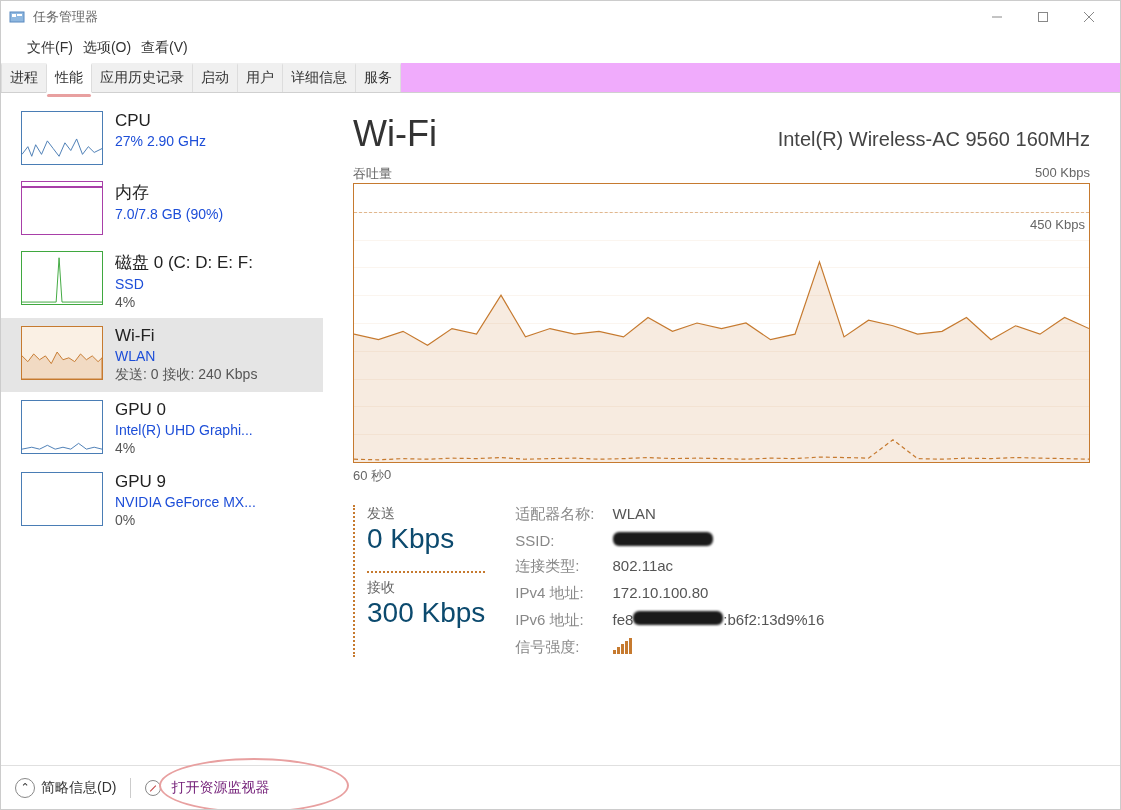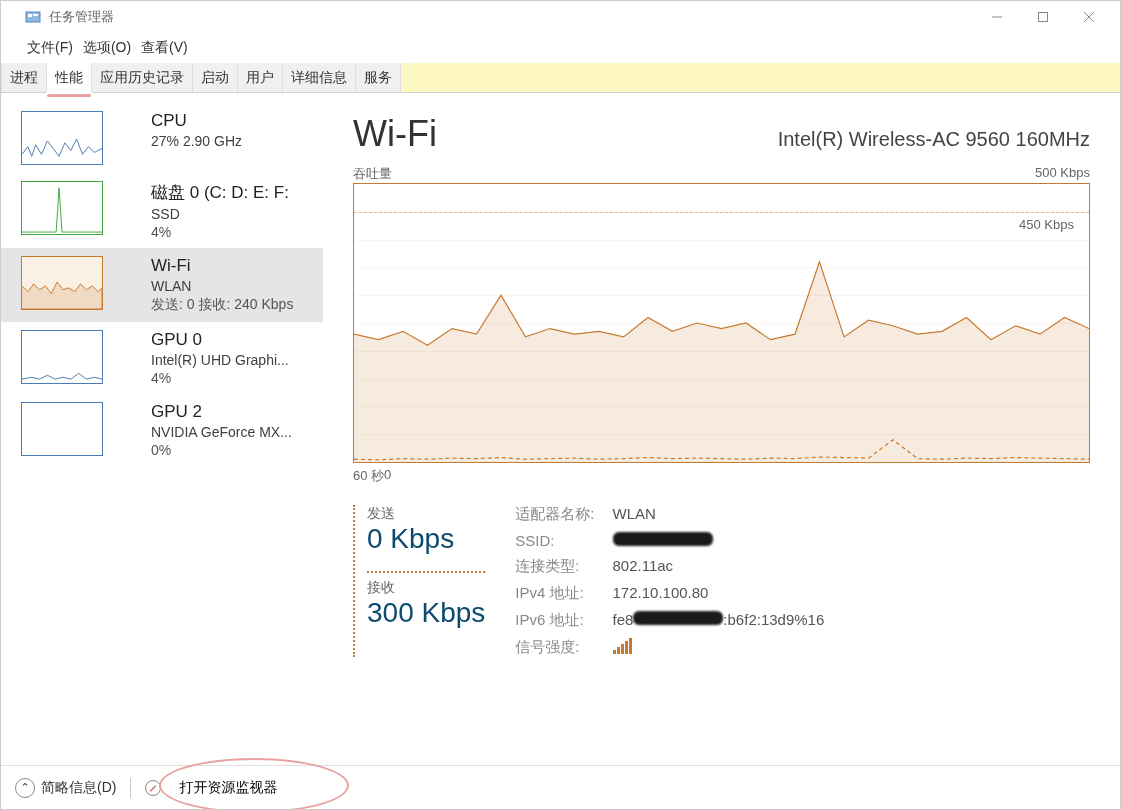--- a/index.html
+++ b/index.html
@@ -1,82 +1,82 @@
 <!DOCTYPE html>
 <html><head>
 <meta charset="utf-8">
 <style>
 * { margin: 0; padding: 0; box-sizing: border-box; font-family: "Microsoft YaHei", "Segoe UI", sans-serif; }
 body { background: #fff; width: 1121px; height: 810px; overflow: hidden; border: 1px solid #ccc; display: flex; flex-direction: column; }
 
 
-.titlebar { height: 32px; display: flex; align-items: center; padding: 8px 8px; background: #fff; margin-left: 16px; }
+.titlebar { height: 32px; display: flex; align-items: center; padding: 8px 8px; background: #fff; }
 .titlebar .app-icon { width: 16px; height: 16px; margin-right: 8px; }
 .titlebar .title { font-size: 13px; color: #666; flex: 1; }
 .titlebar .win-controls { display: flex; }
 .titlebar .win-btn { width: 46px; height: 32px; display: flex; align-items: center; justify-content: center; color: #888; cursor: pointer; }
 
 
 .menubar { height: 30px; display: flex; align-items: center; padding: 0 26px; font-size: 14px; color: #333; }
 .menubar .menu-item { margin-right: 10px; cursor: pointer; }
 
 
-.tabbar { height: 30px; display: flex; align-items: stretch; background: #fef9c3; border-bottom: 1px solid #d0d0d0; font-size: 14px; }
+.tabbar { height: 30px; display: flex; align-items: stretch; background: #f0abfc; border-bottom: 1px solid #d0d0d0; font-size: 14px; }
 .tabbar .tab { padding: 4px 8px; cursor: pointer; color: #333; border-top: 2px solid transparent; background: #f0f0f0; border-right:1px solid #ddd; border-left:1px solid #ddd; margin-right:-1px;}
 .tabbar .tab.active { background: #fff; border-top: 2px solid #fff; border-bottom: 1px solid #fff; margin-bottom:-1px; }
 .annot-underline { position:relative; }
 .annot-underline::after { content:""; position:absolute; left:0; right:0; bottom:-5px; height:3px; background:#e8a0a0; border-radius:2px; }
 
 
 .main { flex: 1; display: flex; overflow: hidden; }
 .sidebar { width: 322px; overflow-y: auto; padding: 10px 0; }
 .side-item { display: flex; padding: 8px 12px 8px 20px; cursor: pointer; align-items: flex-start; gap: 12px; }
 .side-item.selected { background: #e5e5e5; }
 .side-thumb { width: 82px; height: 54px; border: 1px solid #999; flex-shrink: 0; position: relative; overflow:hidden; }
-.side-info { display: flex; flex-direction: column; gap: 2px; min-width:0;margin-left:36px; }
+.side-info { display: flex; flex-direction: column; gap: 2px; min-width:0; }
 .side-title { font-size: 17px; color: #222; white-space: nowrap; }
-.side-sub { font-size: 14px; color: #404040; white-space: nowrap; overflow:hidden; text-overflow:ellipsis; max-width:200px;}
+.side-sub { font-size: 14px; color: #1d4ed8; white-space: nowrap; overflow:hidden; text-overflow:ellipsis; max-width:200px;}
 .side-sub2 { font-size: 14px; color: #555; white-space: nowrap; }
 
 
 .thumb-cpu { border-color:#4a7db5; }
 .thumb-mem { border-color:#a83fa8; }
 .thumb-mem::before { content:""; position:absolute; top:4px; left:0; right:0; height:2px; background:#a83fa8; }
 .thumb-disk { border-color:#3fa83f; }
 .thumb-wifi { border-color:#c67a2f; background:#faf0e4; }
 .thumb-gpu { border-color:#4a7db5; }
 
 
 .detail { flex: 1; padding: 20px 30px 10px 30px; display: flex; flex-direction: column; }
 .detail-header { display: flex; justify-content: space-between; align-items: baseline; margin-bottom: 10px; }
 .detail-title { font-size: 36px; font-weight: 400; color: #333; }
 .detail-adapter { font-size: 20px; color: #444; }
 .chart-labels { display: flex; justify-content: space-between; font-size: 13px; color: #666; margin-bottom: 0; }
 .chart-box { border: 1px solid #c67a2f; height: 280px; position: relative; background: #fff; overflow:hidden; }
 .chart-box .gridline-h { position:absolute; left:0; right:0; border-top:1px solid #c67a2f; opacity:0.08; }
 .chart-box .marker-line { position:absolute; left:0; right:0; border-top:1px dashed #c67a2f; opacity:0.5; }
-.chart-box .marker-label { position:absolute; right:15px; font-size:13px; color:#666; }
+.chart-box .marker-label { position:absolute; right:4px; font-size:13px; color:#666; }
 .chart-footer { display: flex; justify-content: flex-start; font-size: 13px; color: #666; margin-top: 4px; }
 
 .stats { display: flex; margin-top: 20px; gap: 30px; }
 .stats-left { border-left: 2px dotted #c67a2f; padding-left: 12px; display:flex; flex-direction:column; gap:12px;}
 .stat-label { font-size: 14px; color: #666; }
 .stat-value { font-size: 28px; color: #0c4a6e; }
 .stats-right { display: grid; grid-template-columns: auto auto; column-gap: 18px; row-gap: 8px; font-size: 15px; color: #555; align-content: start; }
 .stats-right .k { color: #888; }
 .redacted { display:inline-block; width:100px; height:14px; background:#1a1a1a; border-radius:6px; filter:blur(1px); }
 .signal-icon { display:inline-flex; align-items:flex-end; gap:1px; }
 .signal-icon span { width:3px; background:#c67a2f; }
 
 
 .footer { height: 44px; border-top: 1px solid #e0e0e0; display: flex; align-items: center; padding: 0 14px; gap: 14px; font-size: 14px; position:relative;}
 .fewer-btn { display:flex; align-items:center; gap:6px; cursor:pointer; color:#333;}
 .circle-up { width:20px; height:20px; border:1px solid #888; border-radius:50%; display:flex; align-items:center; justify-content:center; font-size:11px;}
 .divider-v { width:1px; height:20px; background:#ccc; }
-.resmon-link { display:flex; align-items:center; gap:18px; color:#000000; cursor:pointer; }
+.resmon-link { display:flex; align-items:center; gap:10px; color:#701a75; cursor:pointer; }
 .resmon-icon { width:16px; height:16px; border:1px solid #888; border-radius:50%; position:relative; }
 .resmon-icon::after { content:""; position:absolute; top:50%; left:3px; right:3px; height:1px; background:#c04040; transform:rotate(-45deg);}
 .annot-circle { position:absolute; border:2px solid #e8a0a0; border-radius:50%/50%; pointer-events:none; }
 
 svg.spark { width:100%; height:100%; display:block; }
 </style>
 </head>
 <body>
 
 <div class="titlebar">
@@ -133,20 +133,27 @@
         <svg class="spark" viewBox="0 0 82 54" preserveAspectRatio="none">
             <polyline fill="none" stroke="#4a7db5" stroke-width="1" points="0,44 6,36 10,46 14,34 20,44 26,30 32,38 38,46 44,32 50,40 56,28 62,44 68,36 74,42 82,38"></polyline>
           </svg>
       </div>
       <div class="side-info">
         <span class="side-title">CPU</span>
         <span class="side-sub">27% 2.90 GHz</span>
       </div>
     </div>
 
+    <div class="side-item">
+      <div class="side-thumb thumb-mem"></div>
+      <div class="side-info">
+        <span class="side-title">内存</span>
+        <span class="side-sub">7.0/7.8 GB (90%)</span>
+      </div>
+    </div>
 
     <div class="side-item">
       <div class="side-thumb thumb-disk">
         <svg class="spark" viewBox="0 0 82 54" preserveAspectRatio="none">
             <polyline fill="none" stroke="#3fa83f" stroke-width="1" points="0,52 35,52 38,6 41,52 82,52"></polyline>
           </svg>
       </div>
       <div class="side-info">
         <span class="side-title">磁盘 0 (C: D: E: F:</span>
         <span class="side-sub">SSD</span>
@@ -176,21 +183,21 @@
       <div class="side-info">
         <span class="side-title">GPU 0</span>
         <span class="side-sub">Intel(R) UHD Graphi...</span>
         <span class="side-sub2">4%</span>
       </div>
     </div>
 
     <div class="side-item">
       <div class="side-thumb thumb-gpu"></div>
       <div class="side-info">
-        <span class="side-title">GPU 2</span>
+        <span class="side-title">GPU 9</span>
         <span class="side-sub">NVIDIA GeForce MX...</span>
         <span class="side-sub2">0%</span>
       </div>
     </div>
 
   </div>
 
   <div class="detail">
     <div class="detail-header">
       <span class="detail-title">Wi-Fi</span>

